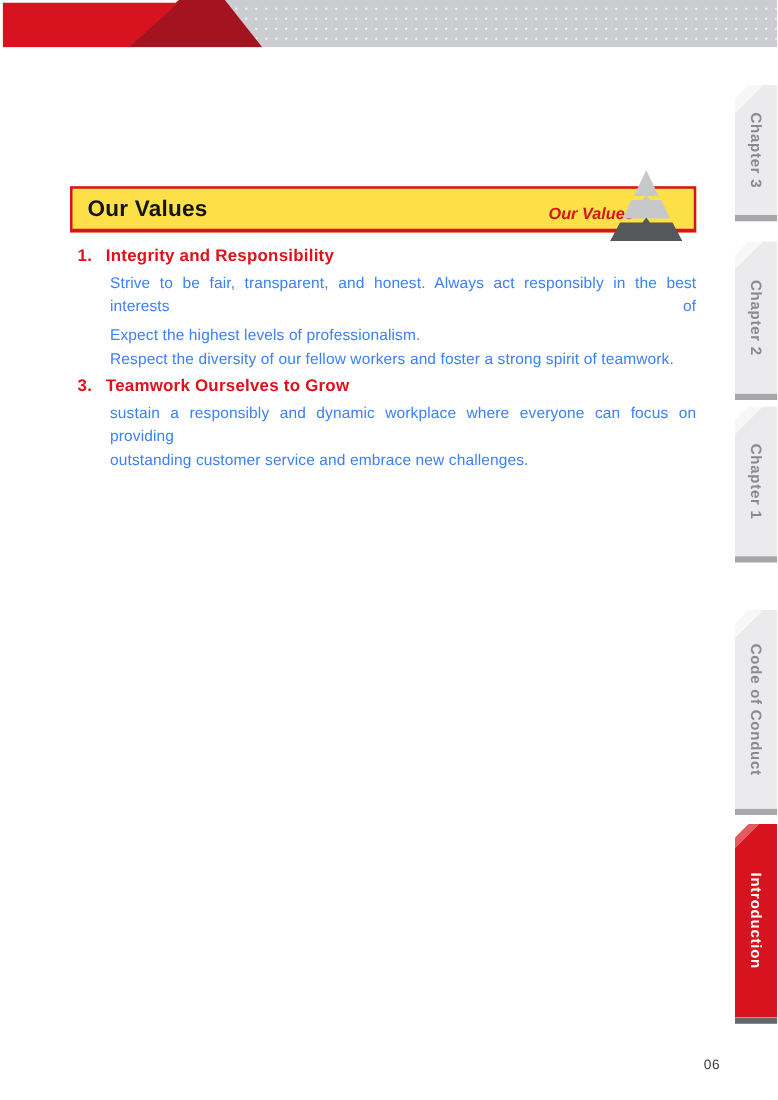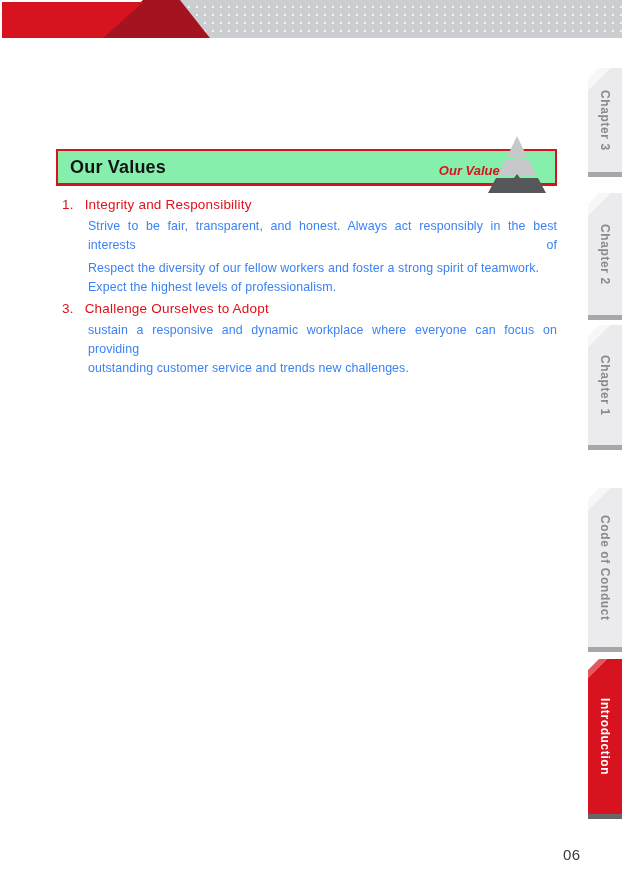--- a/index.html
+++ b/index.html
@@ -25,21 +25,21 @@
   .banner-red {
     position:absolute; left:2px; top:0; width:143px; height:38px;
     background:#d7131f;
     clip-path:polygon(0 2px, 141px 2px, 101px 100%, 0 100%);
   }
 
   
   .title-box {
     position:absolute; left:56px; top:149px; width:501px; height:37px;
     border:2px solid #d7131f; border-bottom-width:3px; box-sizing:border-box;
-    background:#86efac;
+    background:#fde047;
   }
   .title-text {
     position:absolute; left:12px; top:50%; transform:translateY(-50%);
     font-size:18px; font-weight:bold; color:#141414; letter-spacing:0.2px;
   }
   .title-watermark {
     position:absolute; right:48px; bottom:5px;
     font-size:13px; font-style:italic; font-weight:bold; color:#d7131f;
   }
 
@@ -50,21 +50,21 @@
     clip-path:polygon(30px 2px, 20px 23px, 40px 23px); }
   .pyr-mid  { background:#c7c8ca;
     clip-path:polygon(18px 26px, 27px 26px, 30px 22px, 33px 26px, 42px 26px, 49px 41px, 11px 41px); }
   .pyr-bot  { background:#56575a;
     clip-path:polygon(9px 44px, 27px 44px, 30px 40px, 33px 44px, 51px 44px, 59px 59px, 1px 59px); }
 
   
   .content { position:absolute; left:62px; top:197px; width:495px; }
   .section { margin-bottom:4px; }
   .section-heading {
-    font-size:13.5px; font-weight:normal; color:#e0111a;
+    font-size:13.5px; font-weight:bold; color:#e0111a;
     line-height:16px; margin-bottom:4px; letter-spacing:0.2px;
   }
   .section-number { display:inline-block; margin-right:11px; }
   .section-body { margin-left:26px; margin-bottom:0; }
   .body-line {
     font-size:12.4px; line-height:19px; color:#3b82f6; letter-spacing:0.1px;
   }
   .body-line.justify { text-align:justify; text-align-last:justify; }
 
   
@@ -85,21 +85,21 @@
   }
   .side-tab.active .tab-face {
     background:linear-gradient(135deg, #e05a60 0 14px, #d7131f 14px);
   }
   .side-tab.active .tab-shadow { background:#666768; }
   .side-tab.active .tab-label { color:#ffffff; }
 
   
   .page-number {
     position:absolute; left:563px; top:846px;
-    font-size:15px; color:#3a3a3a; letter-spacing:0.5px;
+    font-size:11px; color:#3a3a3a; letter-spacing:0.5px;
   }
 </style>
 </head>
 <body>
 
 <div class="page">
 
   <div class="banner">
     <div class="banner-dots"></div>
     <div class="banner-darkred"></div>
@@ -123,32 +123,32 @@
       <div class="section-heading">
         <span class="section-number">1.</span><span>Integrity and Responsibility</span>
       </div>
       <div class="section-body">
         <div class="body-line justify">Strive to be fair, transparent, and honest. Always act responsibly in the best interests of</div>
       </div>
     </div>
 
     <div class="section">
       <div class="section-body">
+        <div class="body-line">Expect the highest levels of professionalism.</div>
         <div class="body-line">Respect the diversity of our fellow workers and foster a strong spirit of teamwork.</div>
-        <div class="body-line">Expect the highest levels of professionalism.</div>
       </div>
     </div>
 
     <div class="section">
       <div class="section-heading">
-        <span class="section-number">3.</span><span>Challenge Ourselves to Adopt</span>
+        <span class="section-number">3.</span><span>Teamwork Ourselves to Grow</span>
       </div>
       <div class="section-body">
-        <div class="body-line justify">sustain a responsive and dynamic workplace where everyone can focus on providing</div>
-        <div class="body-line">outstanding customer service and trends new challenges.</div>
+        <div class="body-line justify">sustain a responsibly and dynamic workplace where everyone can focus on providing</div>
+        <div class="body-line">outstanding customer service and embrace new challenges.</div>
       </div>
     </div>
 
   </div>
 
   <div class="side-tab" style="top:68px; height:109px;">
     <div class="tab-face">
       <span class="tab-label">Chapter 3</span>
     </div>
     <div class="tab-shadow"></div>

